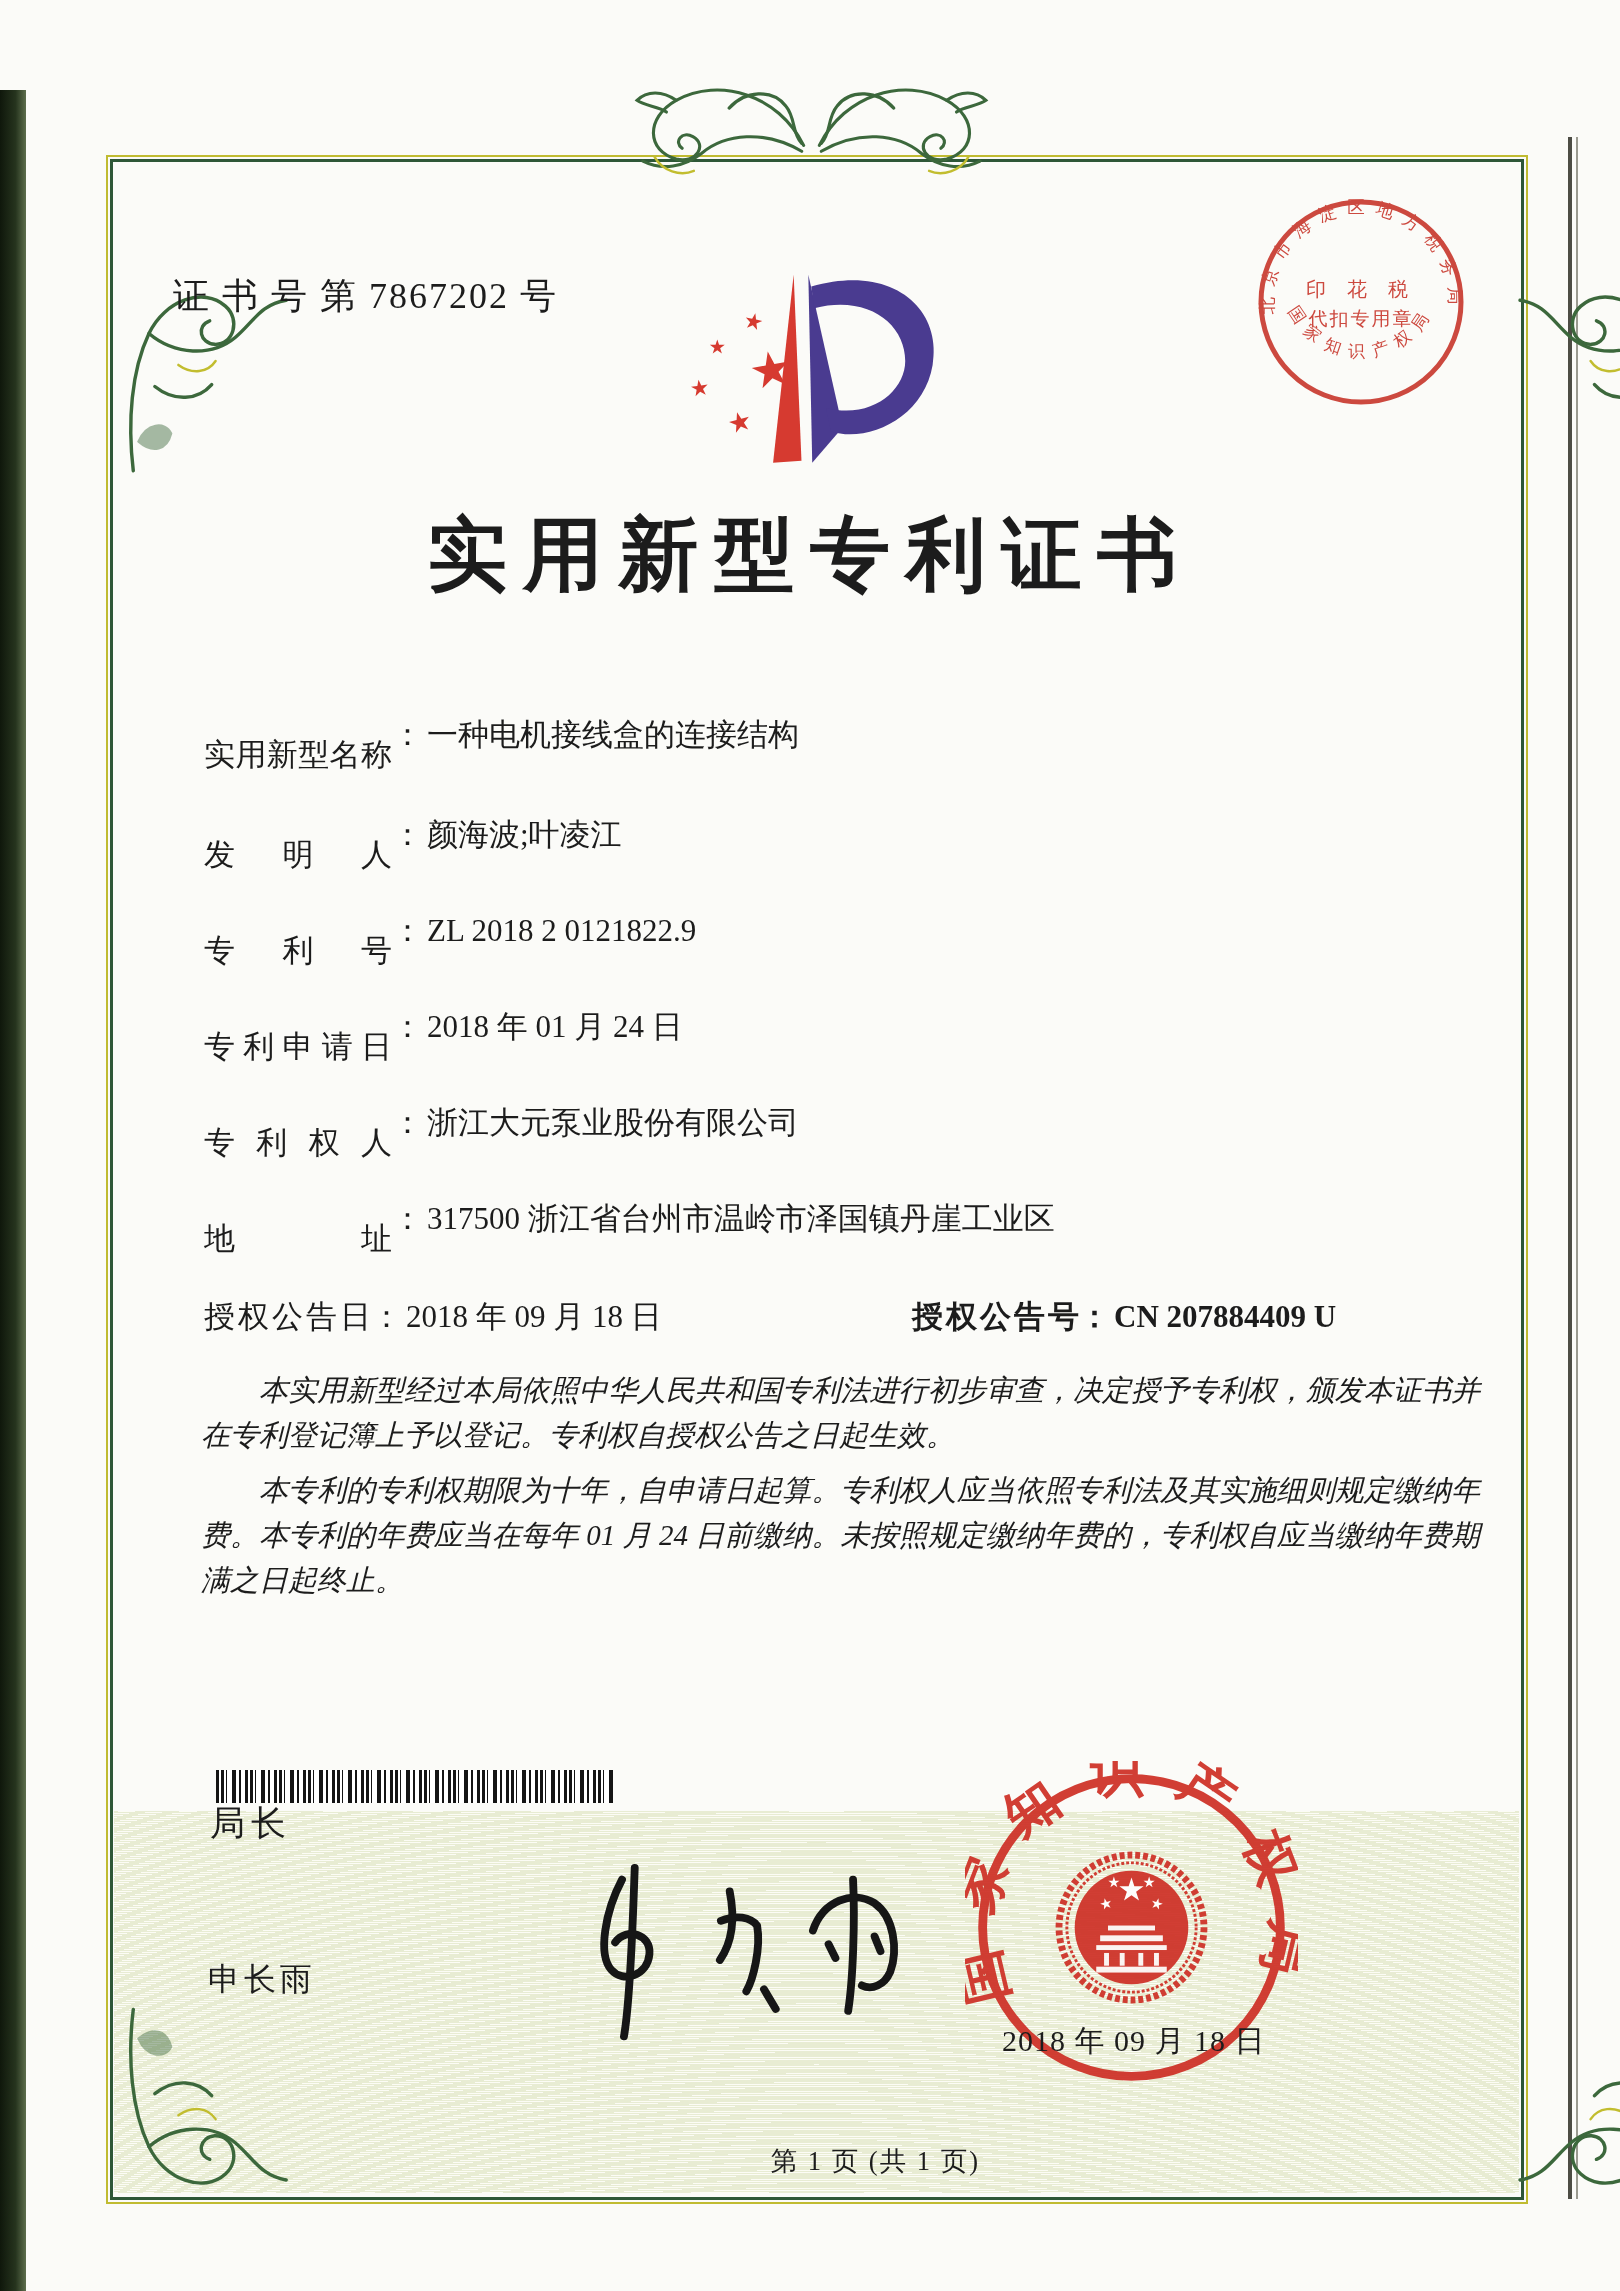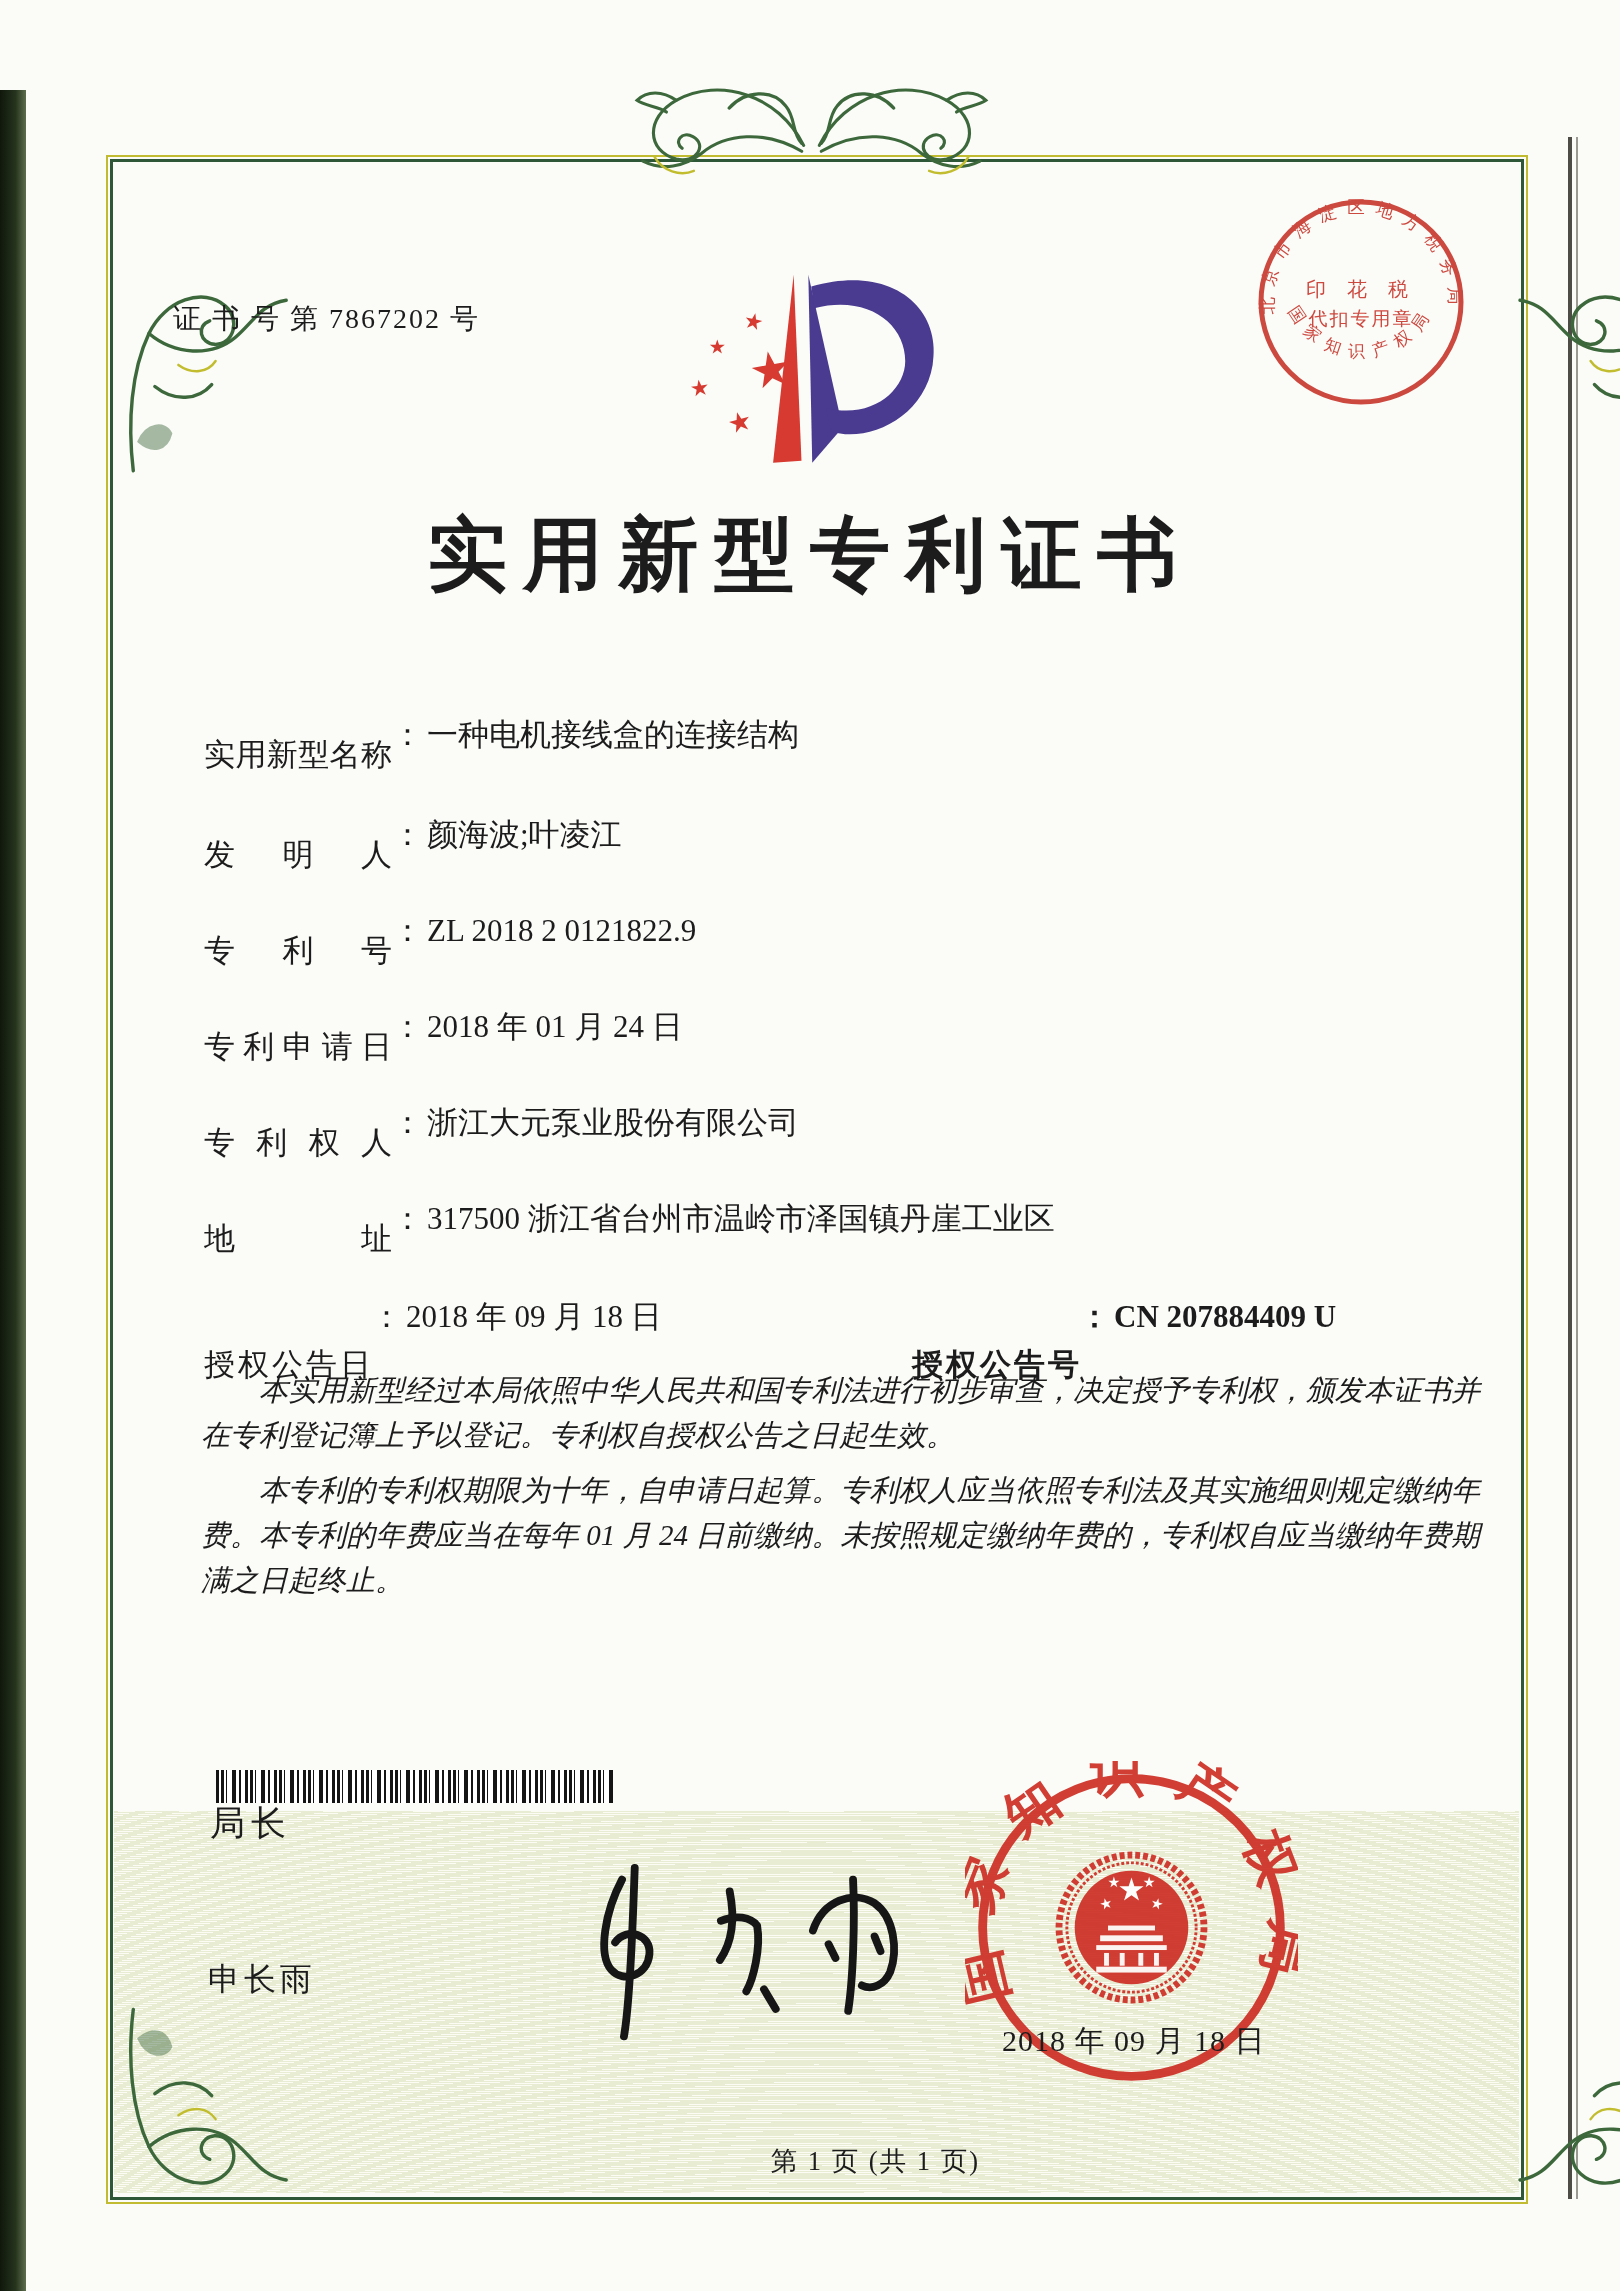--- a/index.html
+++ b/index.html
@@ -13,29 +13,29 @@
   
   .frame{position:absolute;left:106px;top:155px;width:1418px;height:2045px;
       border:2px solid #c0bb31;}
   .frame::after{content:"";position:absolute;inset:2px;border:3.9px solid #2e5737;}
   
   .guilloche{position:absolute;left:114px;top:1811px;width:1405px;height:382px;
       background-color:#e8ecd3;
       background-image:repeating-radial-gradient(160% 120% at 50% 245%, #fcfcf5 0 2.5px, rgba(252,252,245,0) 2.5px 8.8px);}
   .ornament-svg{position:absolute;left:0;top:0;width:1620px;height:2292px;pointer-events:none;}
   
-  .cert-no{position:absolute;left:173px;top:272px;font-size:28px;letter-spacing:2px;margin-top:28px;}
+  .cert-no{position:absolute;left:173px;top:272px;font-size:36px;letter-spacing:2px;}
   .tax-stamp{position:absolute;left:1251px;top:192px;width:220px;height:220px;opacity:.92;}
   .logo{position:absolute;left:639px;top:261px;width:323px;height:245px;}
   .title{position:absolute;left:0;top:502px;width:1620px;text-align:center;
       font-size:80px;font-weight:bold;letter-spacing:15.7px;white-space:nowrap;}
   
   .frow{position:absolute;left:204px;font-size:31px;white-space:nowrap;}
   .flabel{display:inline-block;width:188px;text-align:justify;text-align-last:justify;vertical-align:top;margin-top:20px;}
-  .flabel5{display:inline-block;width:167px;text-align:justify;text-align-last:justify;vertical-align:top;margin-top:48px;}
+  .flabel5{display:inline-block;width:167px;text-align:justify;text-align-last:justify;vertical-align:top;}
   .fcolon{display:inline-block;width:35px;}
   .grant-no-group{position:absolute;left:708px;top:0;white-space:nowrap;font-weight:bold;}
   
   .body-text{position:absolute;left:201px;top:1368px;width:1279px;
       font-size:29px;line-height:45px;text-align:justify;}
   .body-text p{margin:0 0 9.8px 0;text-indent:2em;font-style:italic;}
   
   .barcode{position:absolute;left:216px;top:1770px;width:397px;height:33px;
       background:repeating-linear-gradient(90deg,#141414 0 2.9px,#fff 2.9px 4.9px,#141414 4.9px 7.8px,#fff 7.8px 9.8px,
       #141414 9.8px 10.8px,#fff 10.8px 15.7px,#141414 15.7px 19.6px,#fff 19.6px 22.5px,#141414 22.5px 24.5px,#fff 24.5px 29px);}

